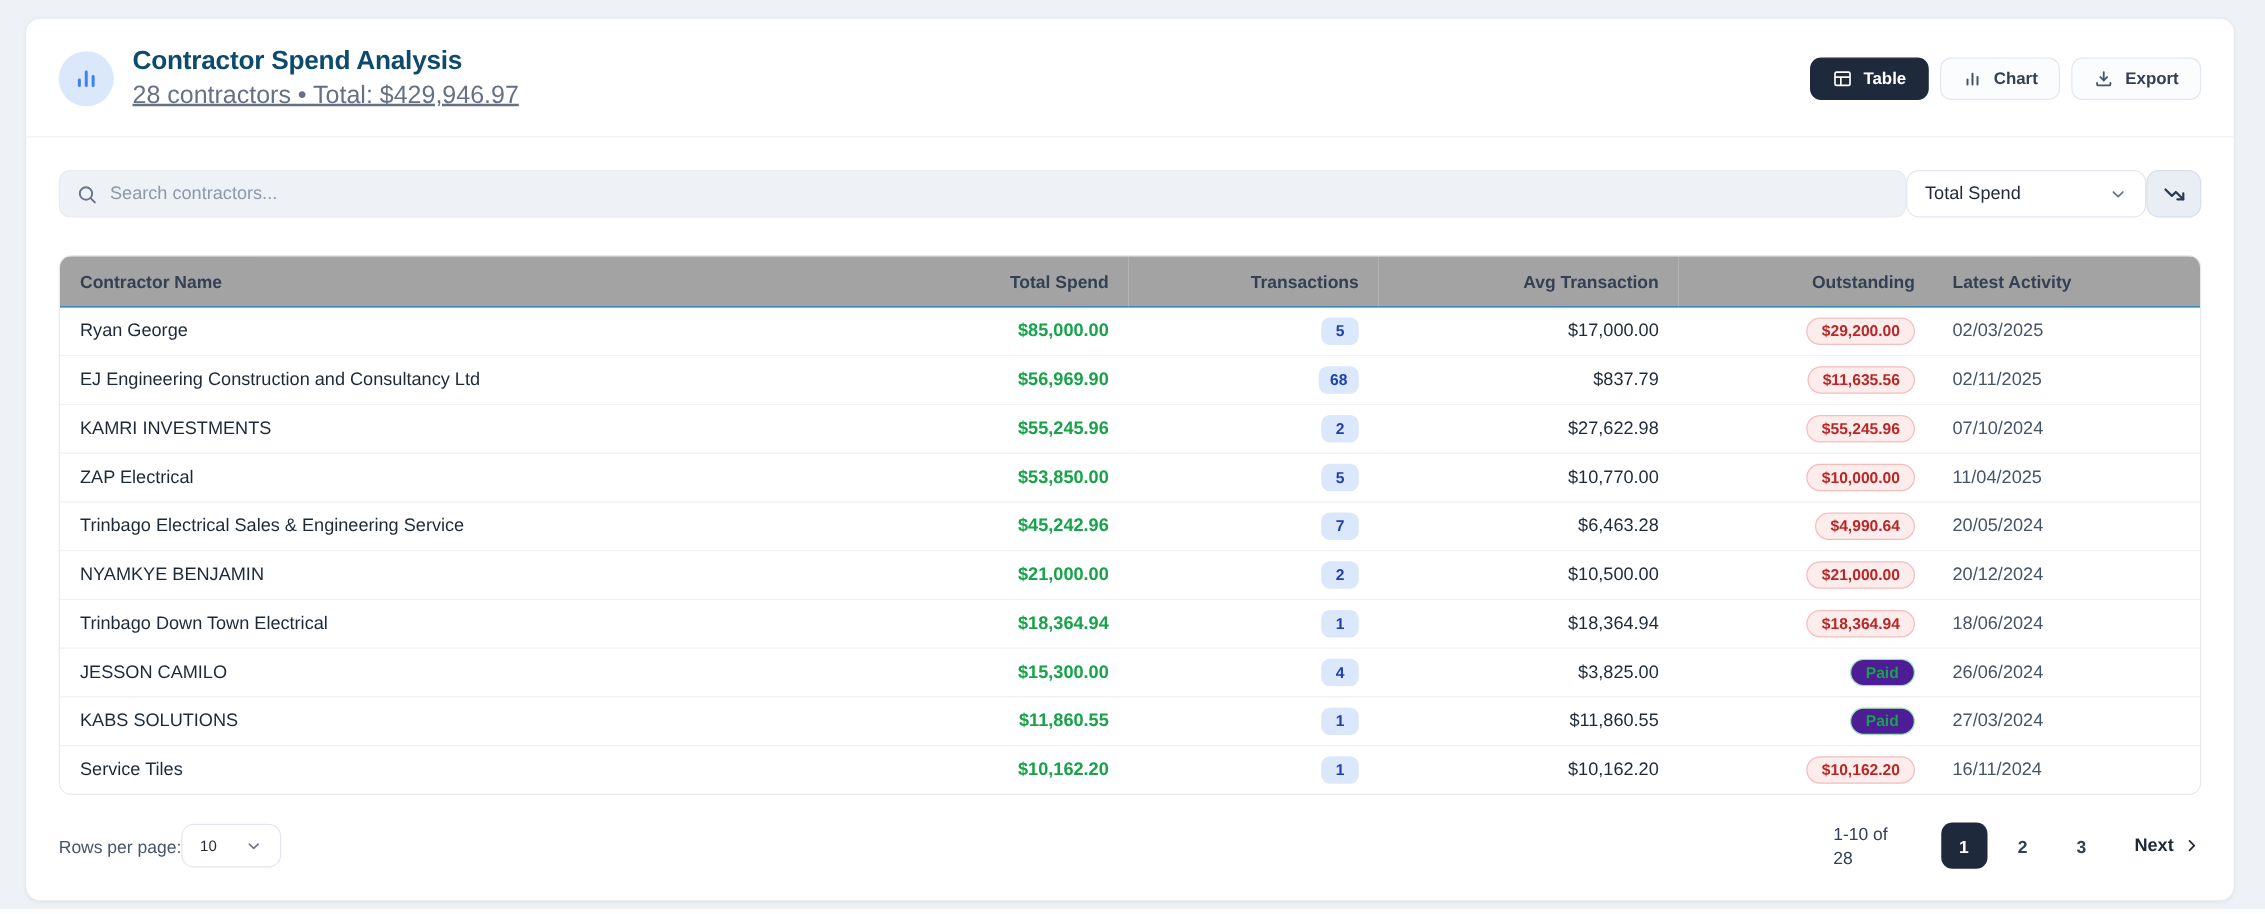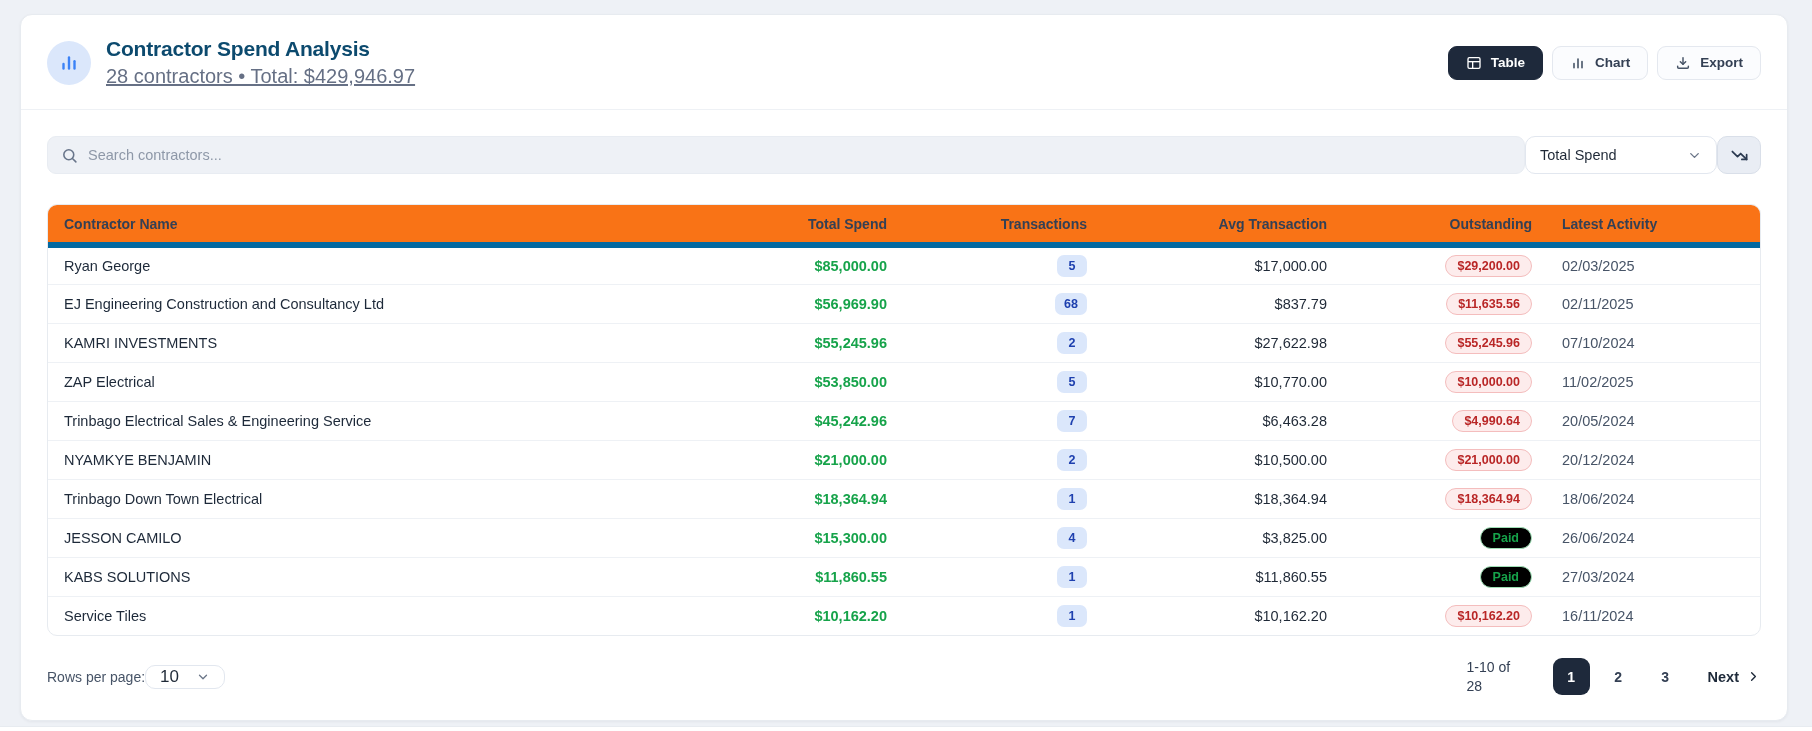--- a/index.html
+++ b/index.html
@@ -73,25 +73,25 @@
     width: 44px; height: 38px;
     background: #e9edf4; border: 1px solid #d9dfe9; border-radius: 10px;
     display: flex; align-items: center; justify-content: center; cursor: pointer;
   }
 
   
   .table-wrap { padding: 30px 26px 0 26px; }
   .table-frame { border: 1px solid #e7ebf0; border-radius: 10px; overflow: hidden; }
   table { width: 100%; border-collapse: collapse; table-layout: fixed; }
   thead th {
-    background: #f97316;
+    background: #a3a3a3;
     height: 40px;
     font-size: 14px; font-weight: 700; color: #344054;
     text-align: left; padding: 0 16px;
-    border-bottom: 6px solid #0369a1;
+    border-bottom: 1px solid #0369a1;
   }
   thead th.num { text-align: right; }
   tbody td {
     height: 39px; padding: 0 16px;
     font-size: 14.5px; color: #1d2939;
     border-bottom: 1px solid #eef1f5;
     white-space: nowrap; overflow: hidden;
   }
   tbody tr:last-child td { border-bottom: none; }
   td.num { text-align: right; }
@@ -105,36 +105,36 @@
     padding: 4px 9px; border-radius: 7px;
   }
   .pill-due {
     display: inline-block;
     background: #fdecec; border: 1px solid #f4bdbd; color: #b92626;
     font-size: 12.5px; font-weight: 700;
     padding: 3px 11px; border-radius: 999px;
   }
   .pill-paid {
     display: inline-block;
-    background: #000000; border: 1px solid #9fe0b6; color: #16a34a;
+    background: #4c1d95; border: 1px solid #9fe0b6; color: #16a34a;
     font-size: 12.5px; font-weight: 700;
     padding: 3px 12px; border-radius: 999px;
   }
 
   
   .card-footer {
     display: flex; align-items: center; justify-content: space-between;
     padding: 22px 26px 24px 26px;
   }
   .rpp { display: flex; align-items: center; gap: 0; font-size: 14px; color: #475467; }
   .rpp-select {
-    width: 80px; height: 24px;
+    width: 80px; height: 35px;
     border: 1px solid #e2e7ef; border-radius: 10px; background: #fff;
     display: flex; align-items: center; justify-content: space-between;
-    padding: 0 14px; font-size: 17px; color: #1f2937; cursor: pointer;
+    padding: 0 14px; font-size: 12px; color: #1f2937; cursor: pointer;
   }
   .pagination { display: flex; align-items: center; gap: 10px; }
   .range-text {
     width: 52px; font-size: 14px; color: #344054; line-height: 1.35;
     margin-right: 24px;
   }
   .page-btn {
     min-width: 37px; height: 37px; border-radius: 9px;
     border: none; background: transparent;
     font-size: 14px; font-weight: 600; color: #344054;
@@ -279,21 +279,21 @@
               <td class="num avg">$27,622.98</td>
               <td class="num"><span class="pill-due">$55,245.96</span></td>
               <td class="date">07/10/2024</td>
             </tr>
             <tr>
               <td>ZAP Electrical</td>
               <td class="num money">$53,850.00</td>
               <td class="num"><span class="pill-count">5</span></td>
               <td class="num avg">$10,770.00</td>
               <td class="num"><span class="pill-due">$10,000.00</span></td>
-              <td class="date">11/02/2025</td>
+              <td class="date">11/04/2025</td>
             </tr>
             <tr>
               <td>Trinbago Electrical Sales &amp; Engineering Service</td>
               <td class="num money">$45,242.96</td>
               <td class="num"><span class="pill-count">7</span></td>
               <td class="num avg">$6,463.28</td>
               <td class="num"><span class="pill-due">$4,990.64</span></td>
               <td class="date">20/05/2024</td>
             </tr>
             <tr>

